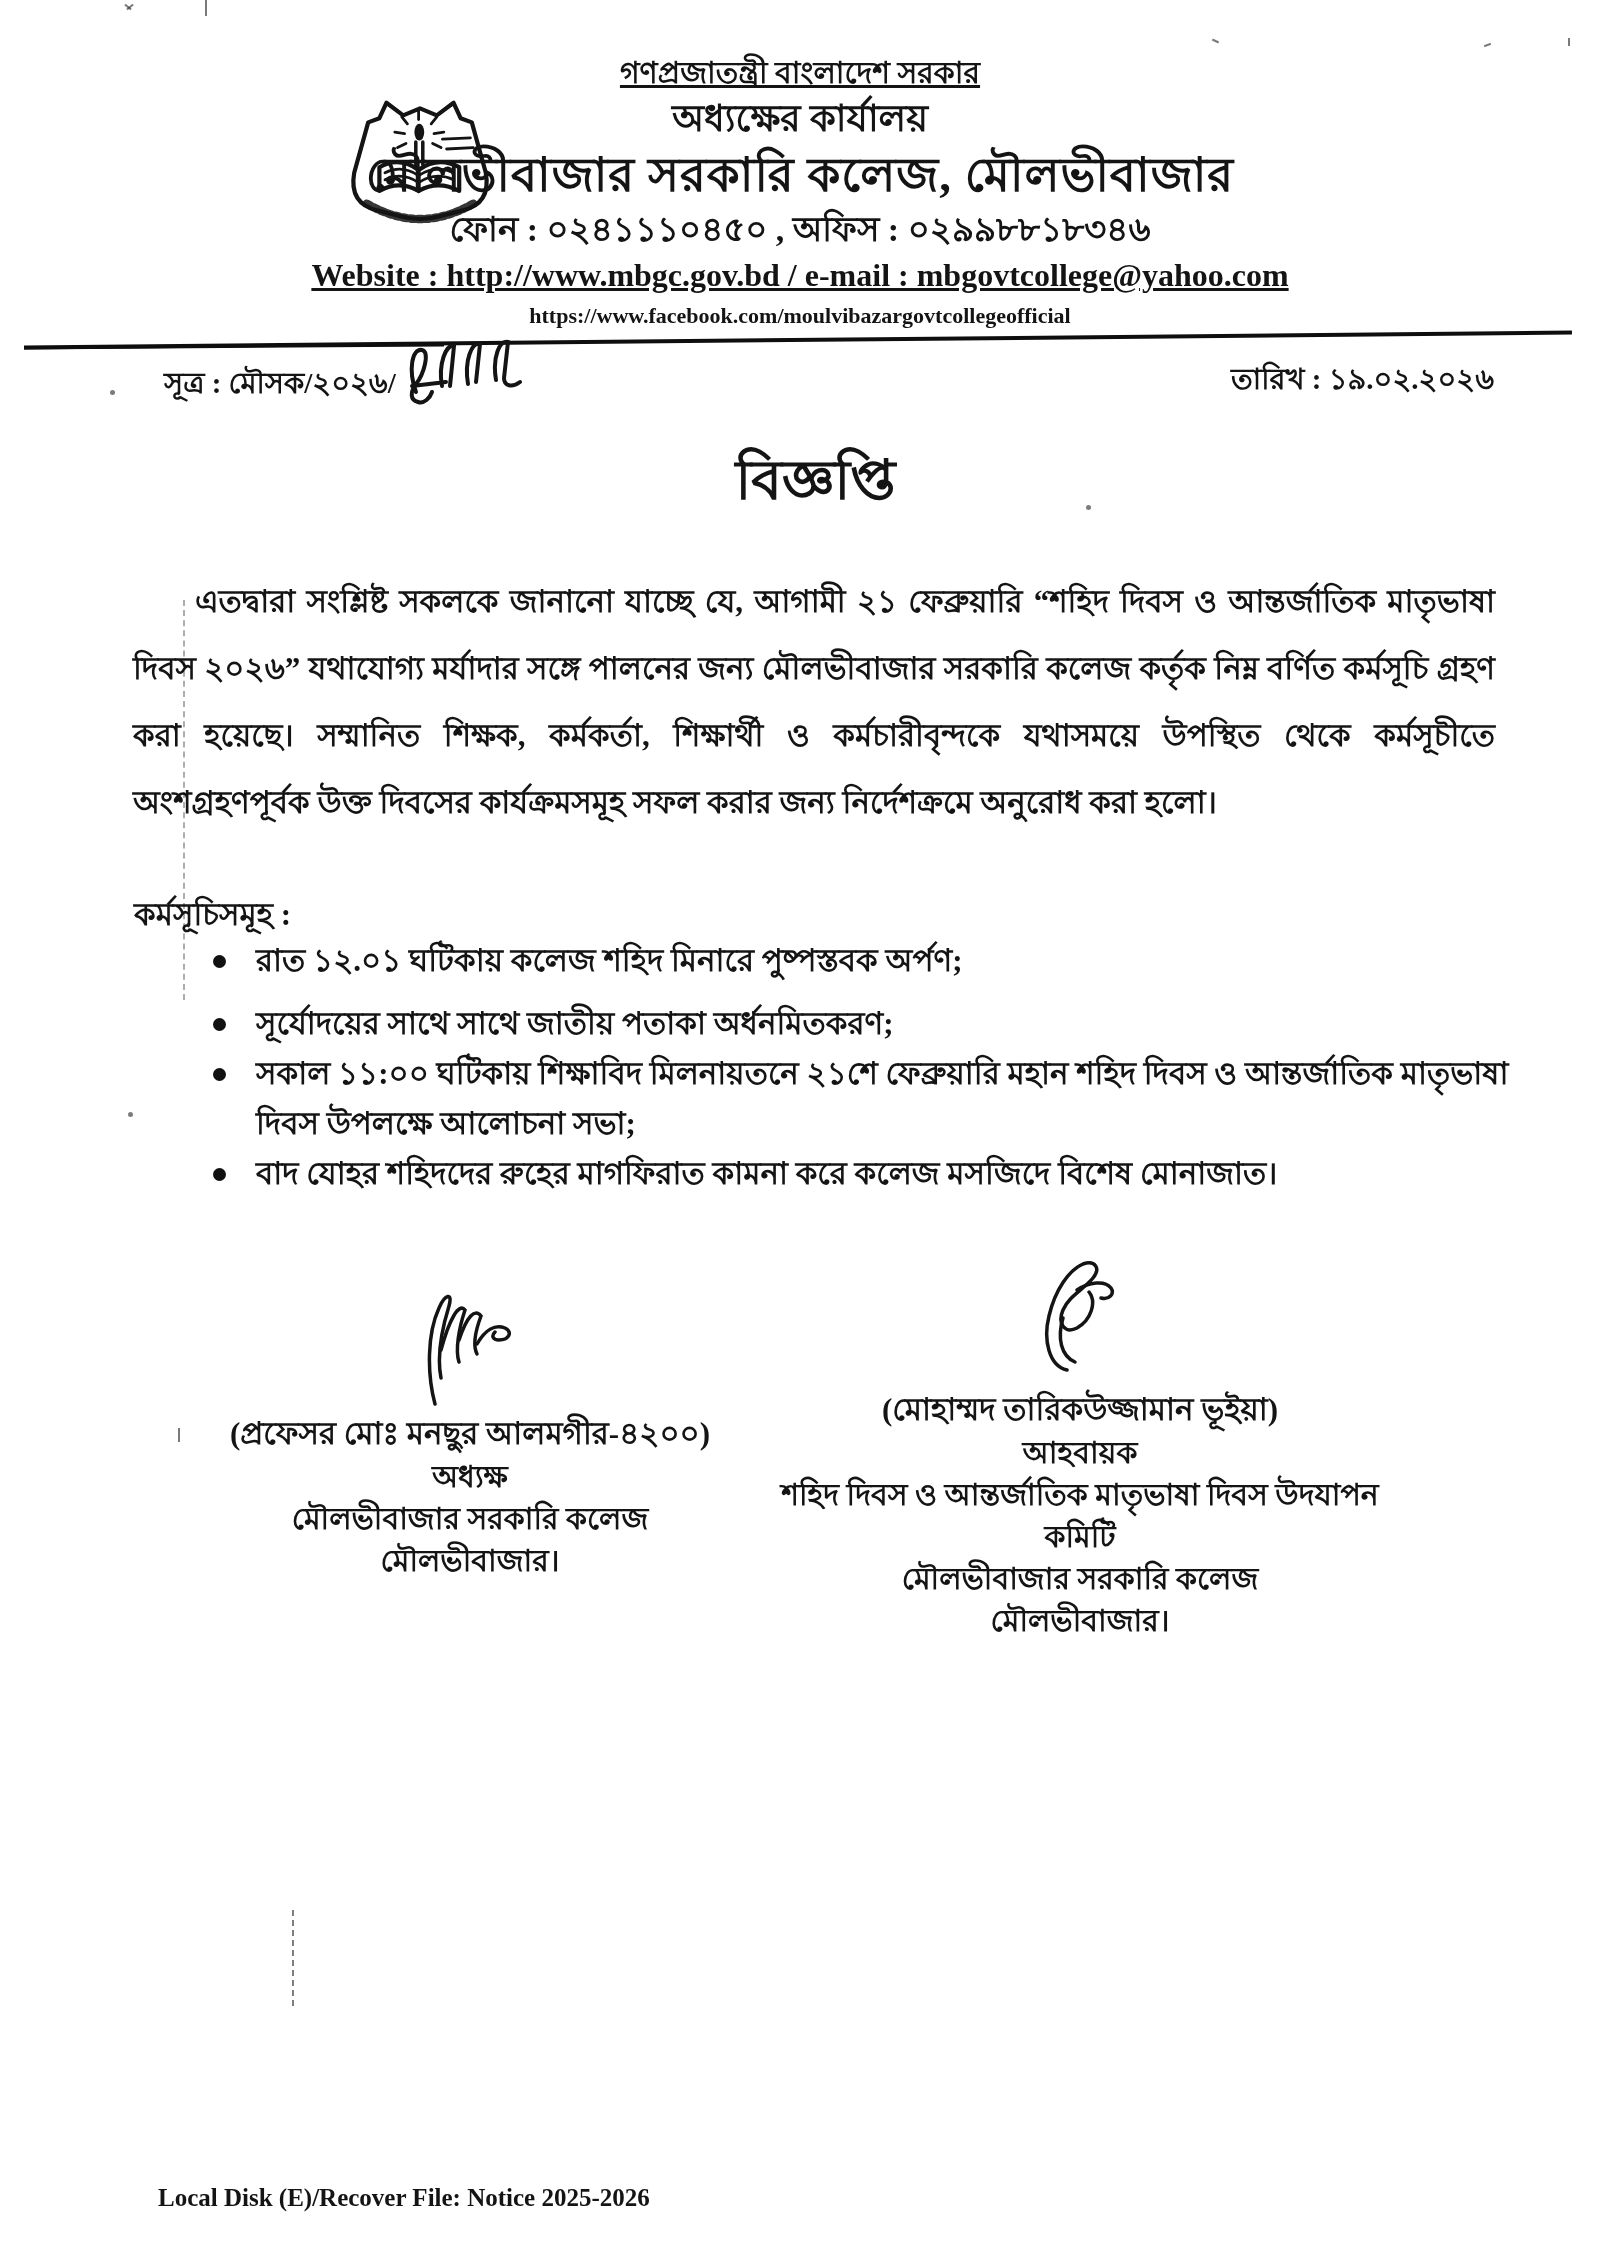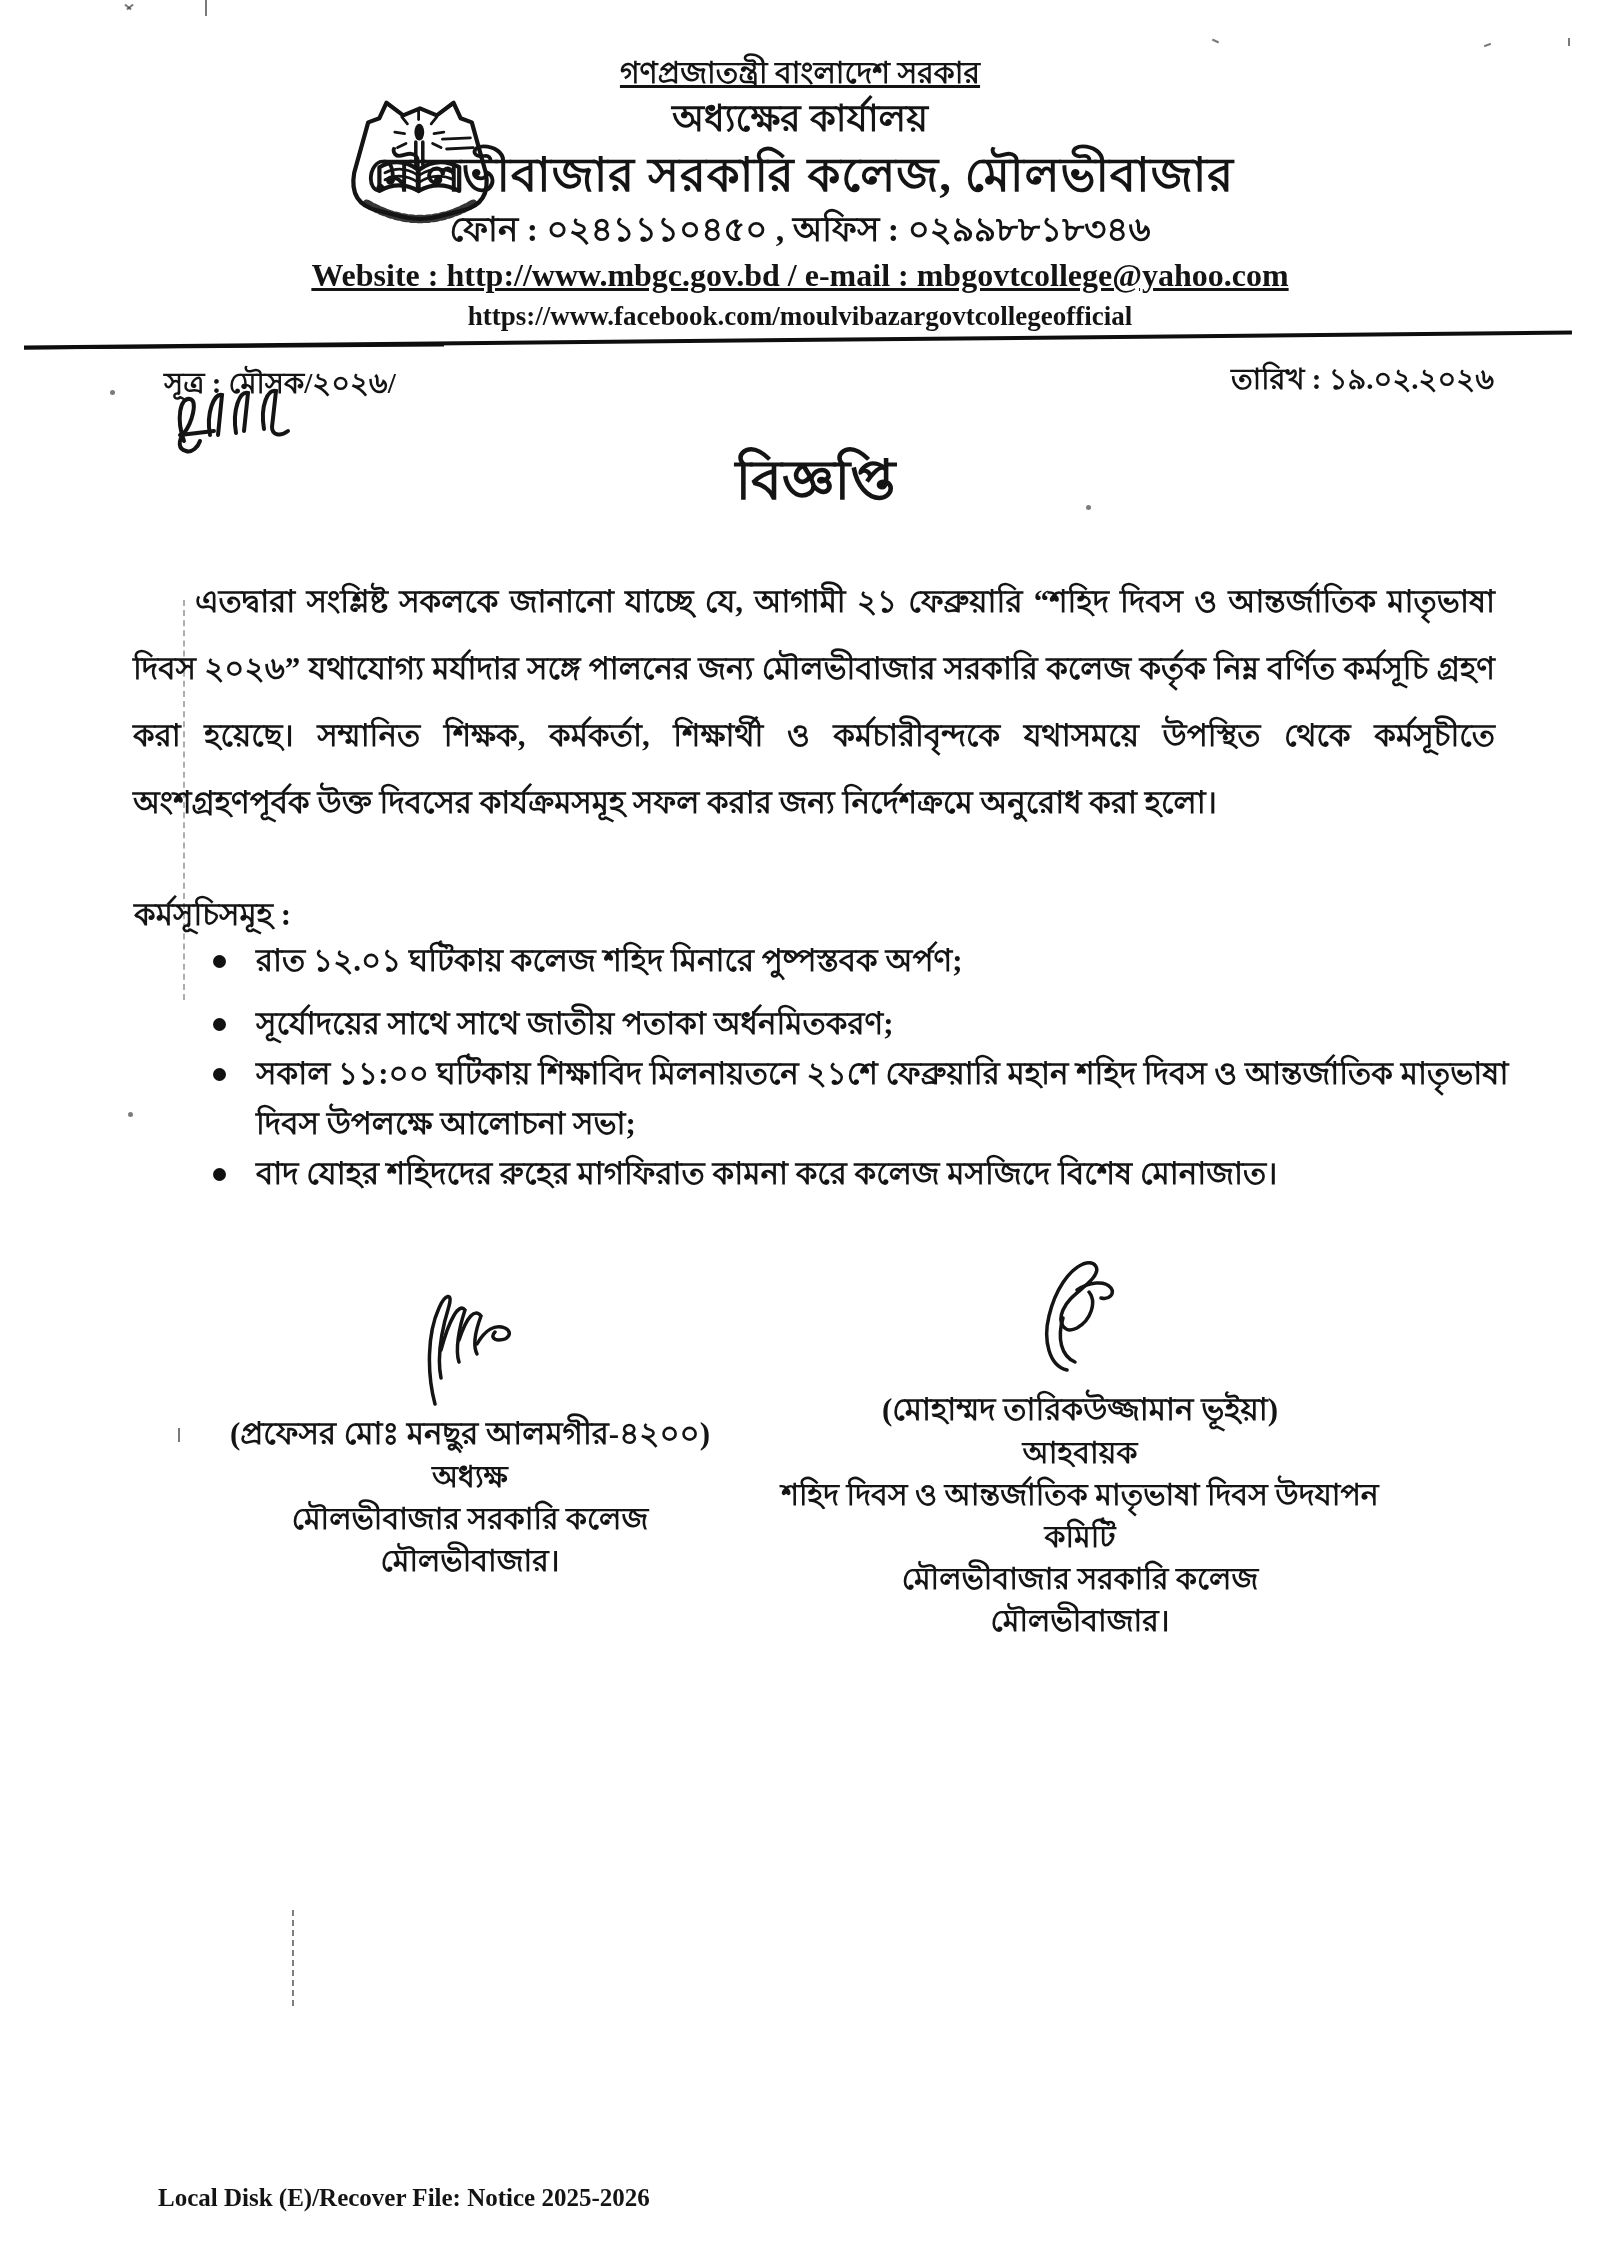--- a/index.html
+++ b/index.html
@@ -13,28 +13,28 @@
     overflow:hidden;
   }
   
   .header{position:absolute;top:52px;left:0;right:0;text-align:center;}
   .h-line{display:block;font-weight:bold;}
   .h-govt{font-size:30px;line-height:42px;text-decoration:underline;}
   .h-office{font-size:37px;line-height:50px;}
   .h-college{font-size:47px;line-height:62px;letter-spacing:1px;}
   .h-phone{font-size:34px;line-height:48px;}
   .h-web{font-size:32px;line-height:42px;font-family:"Liberation Serif",serif;text-decoration:underline;}
-  .h-fb{font-size:27px;line-height:40px;font-family:"Liberation Serif",serif;}
+  .h-fb{font-size:22px;line-height:40px;font-family:"Liberation Serif",serif;}
   .logo{position:absolute;left:336px;top:84px;width:168px;height:172px;}
   
   .rule{position:absolute;top:338px;left:24px;width:1548px;height:4px;background:#0e0e0e;transform:rotate(-0.55deg);}
   .rule2{position:absolute;top:345px;left:24px;width:420px;height:3px;background:#0e0e0e;transform:rotate(-0.4deg);}
   
   .refrow{position:absolute;top:350px;left:0;right:0;height:70px;}
-  .memo{position:absolute;left:164px;top:10px;font-size:29px;font-weight:bold;white-space:nowrap;display:flex;align-items:flex-start;flex-direction:column;}
+  .memo{position:absolute;left:164px;top:10px;font-size:29px;font-weight:bold;white-space:nowrap;display:flex;align-items:flex-start;}
   .memo-scribble{margin-left:6px;margin-top:-24px;}
   .date{position:absolute;right:106px;top:6px;font-size:29px;font-weight:bold;white-space:nowrap;}
   
   .title{position:absolute;top:438px;left:0;right:0;text-align:center;font-size:55px;font-weight:bold;padding-left:31px;}
   
   .body-par{position:absolute;top:568px;left:133px;width:1362px;
     font-size:31px;font-weight:bold;line-height:67px;text-align:justify;text-indent:62px;}
   .sched-head{position:absolute;top:890px;left:134px;font-size:31px;font-weight:bold;}
   .bullets{position:absolute;top:936px;left:213px;width:1310px;}
   .b-item{display:flex;align-items:flex-start;font-size:31px;font-weight:bold;line-height:50px;}

